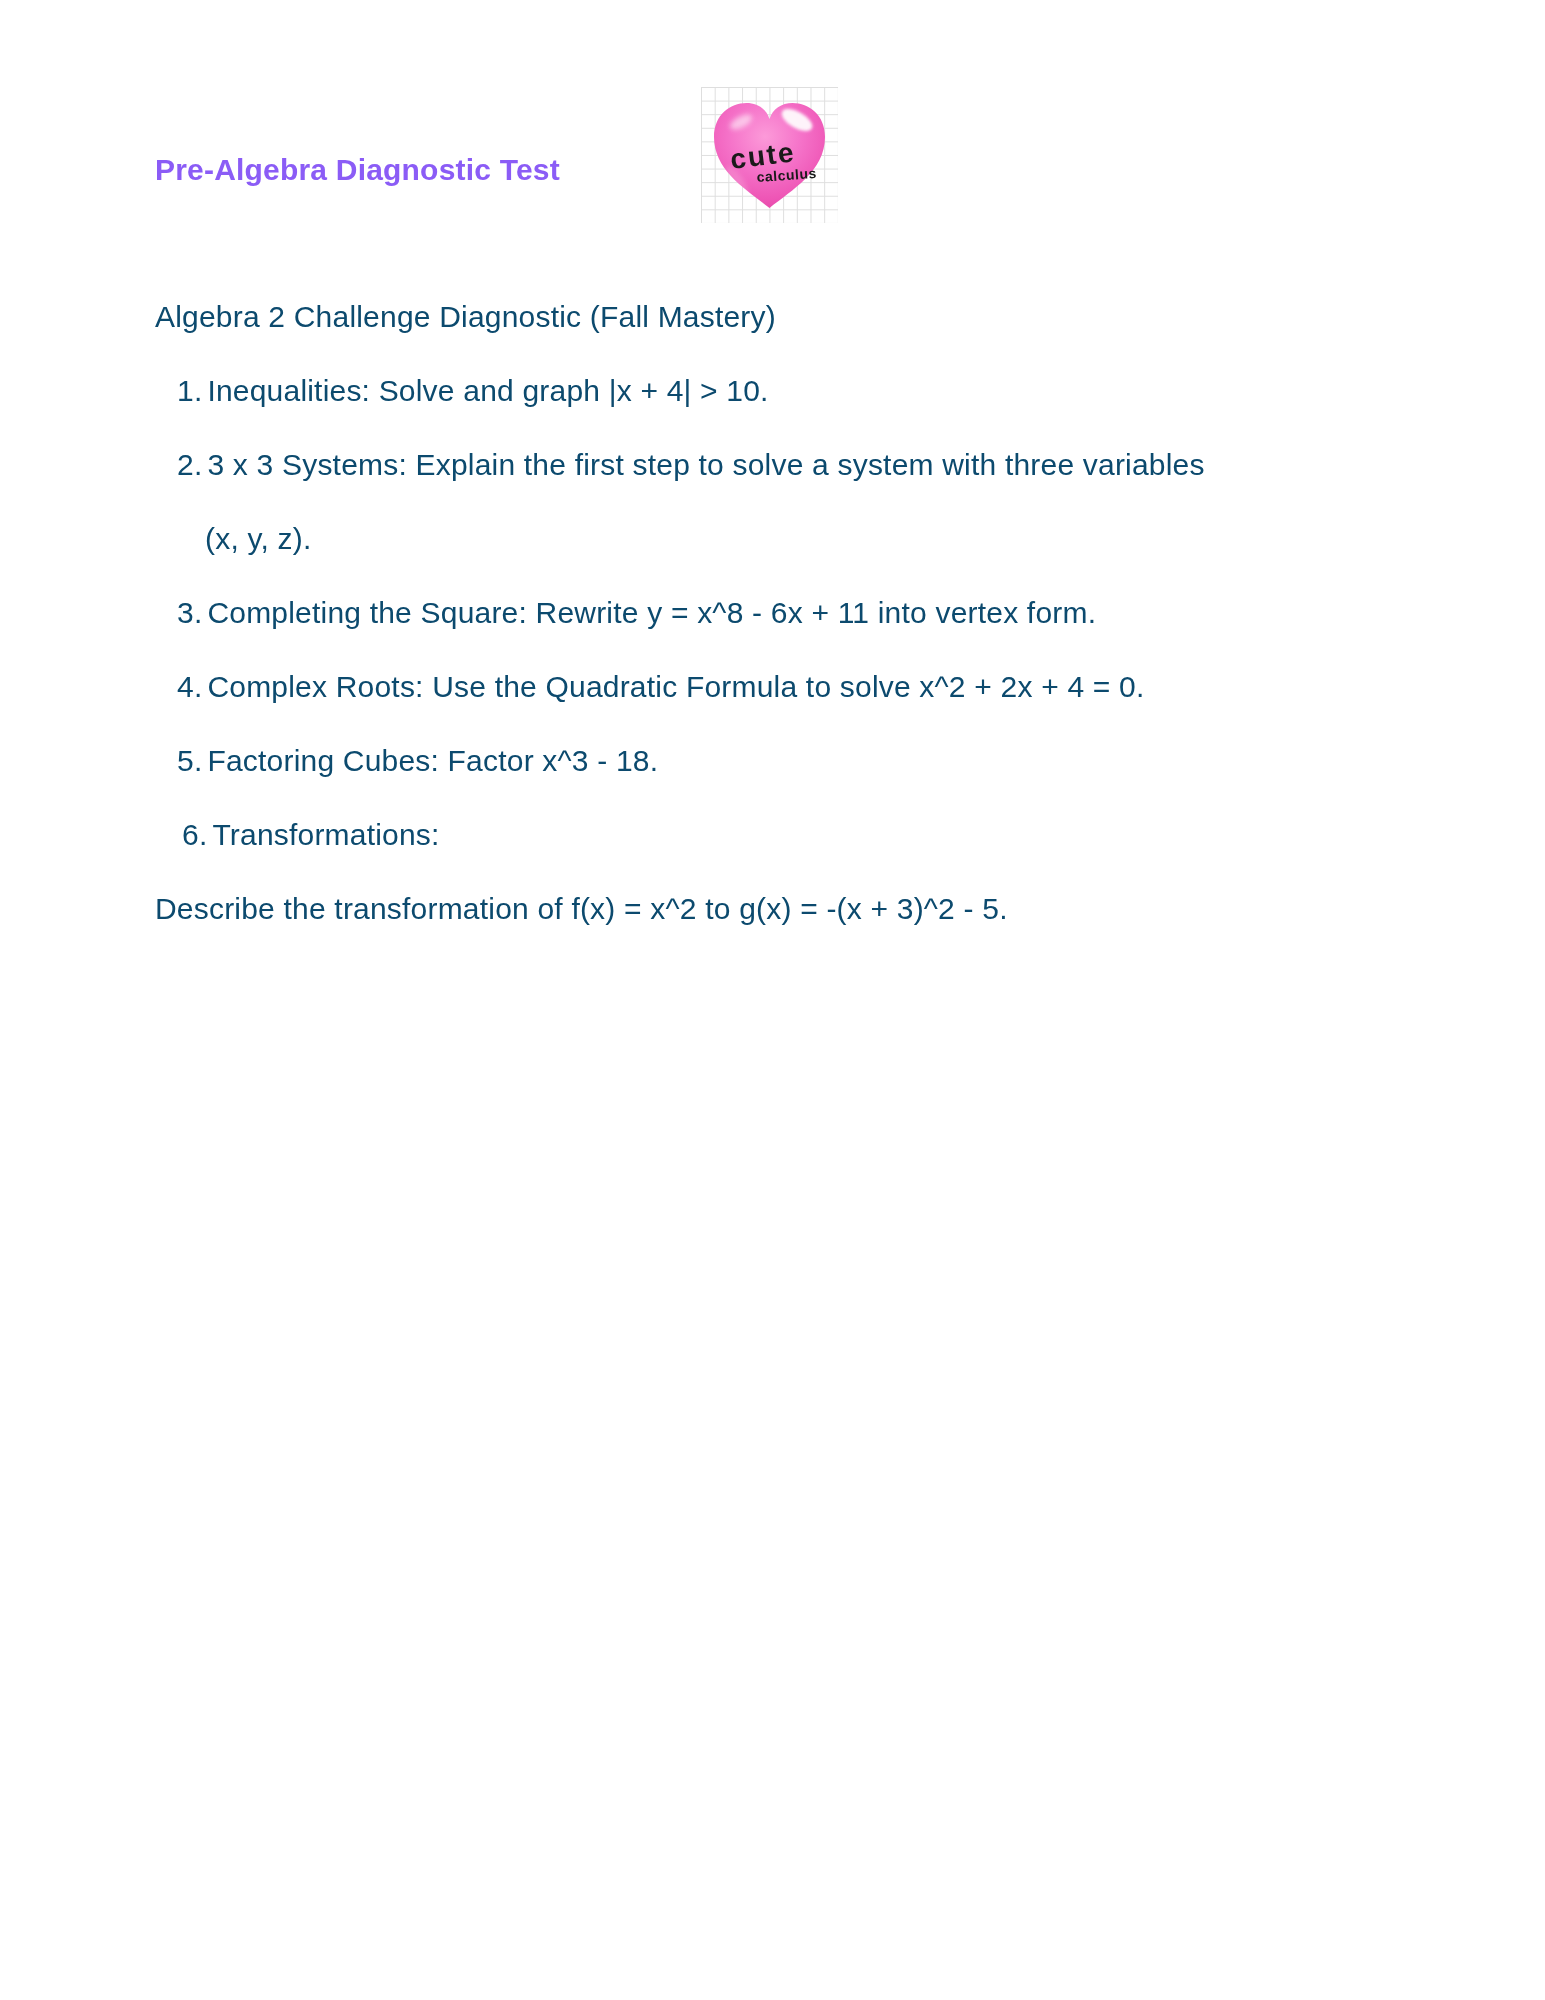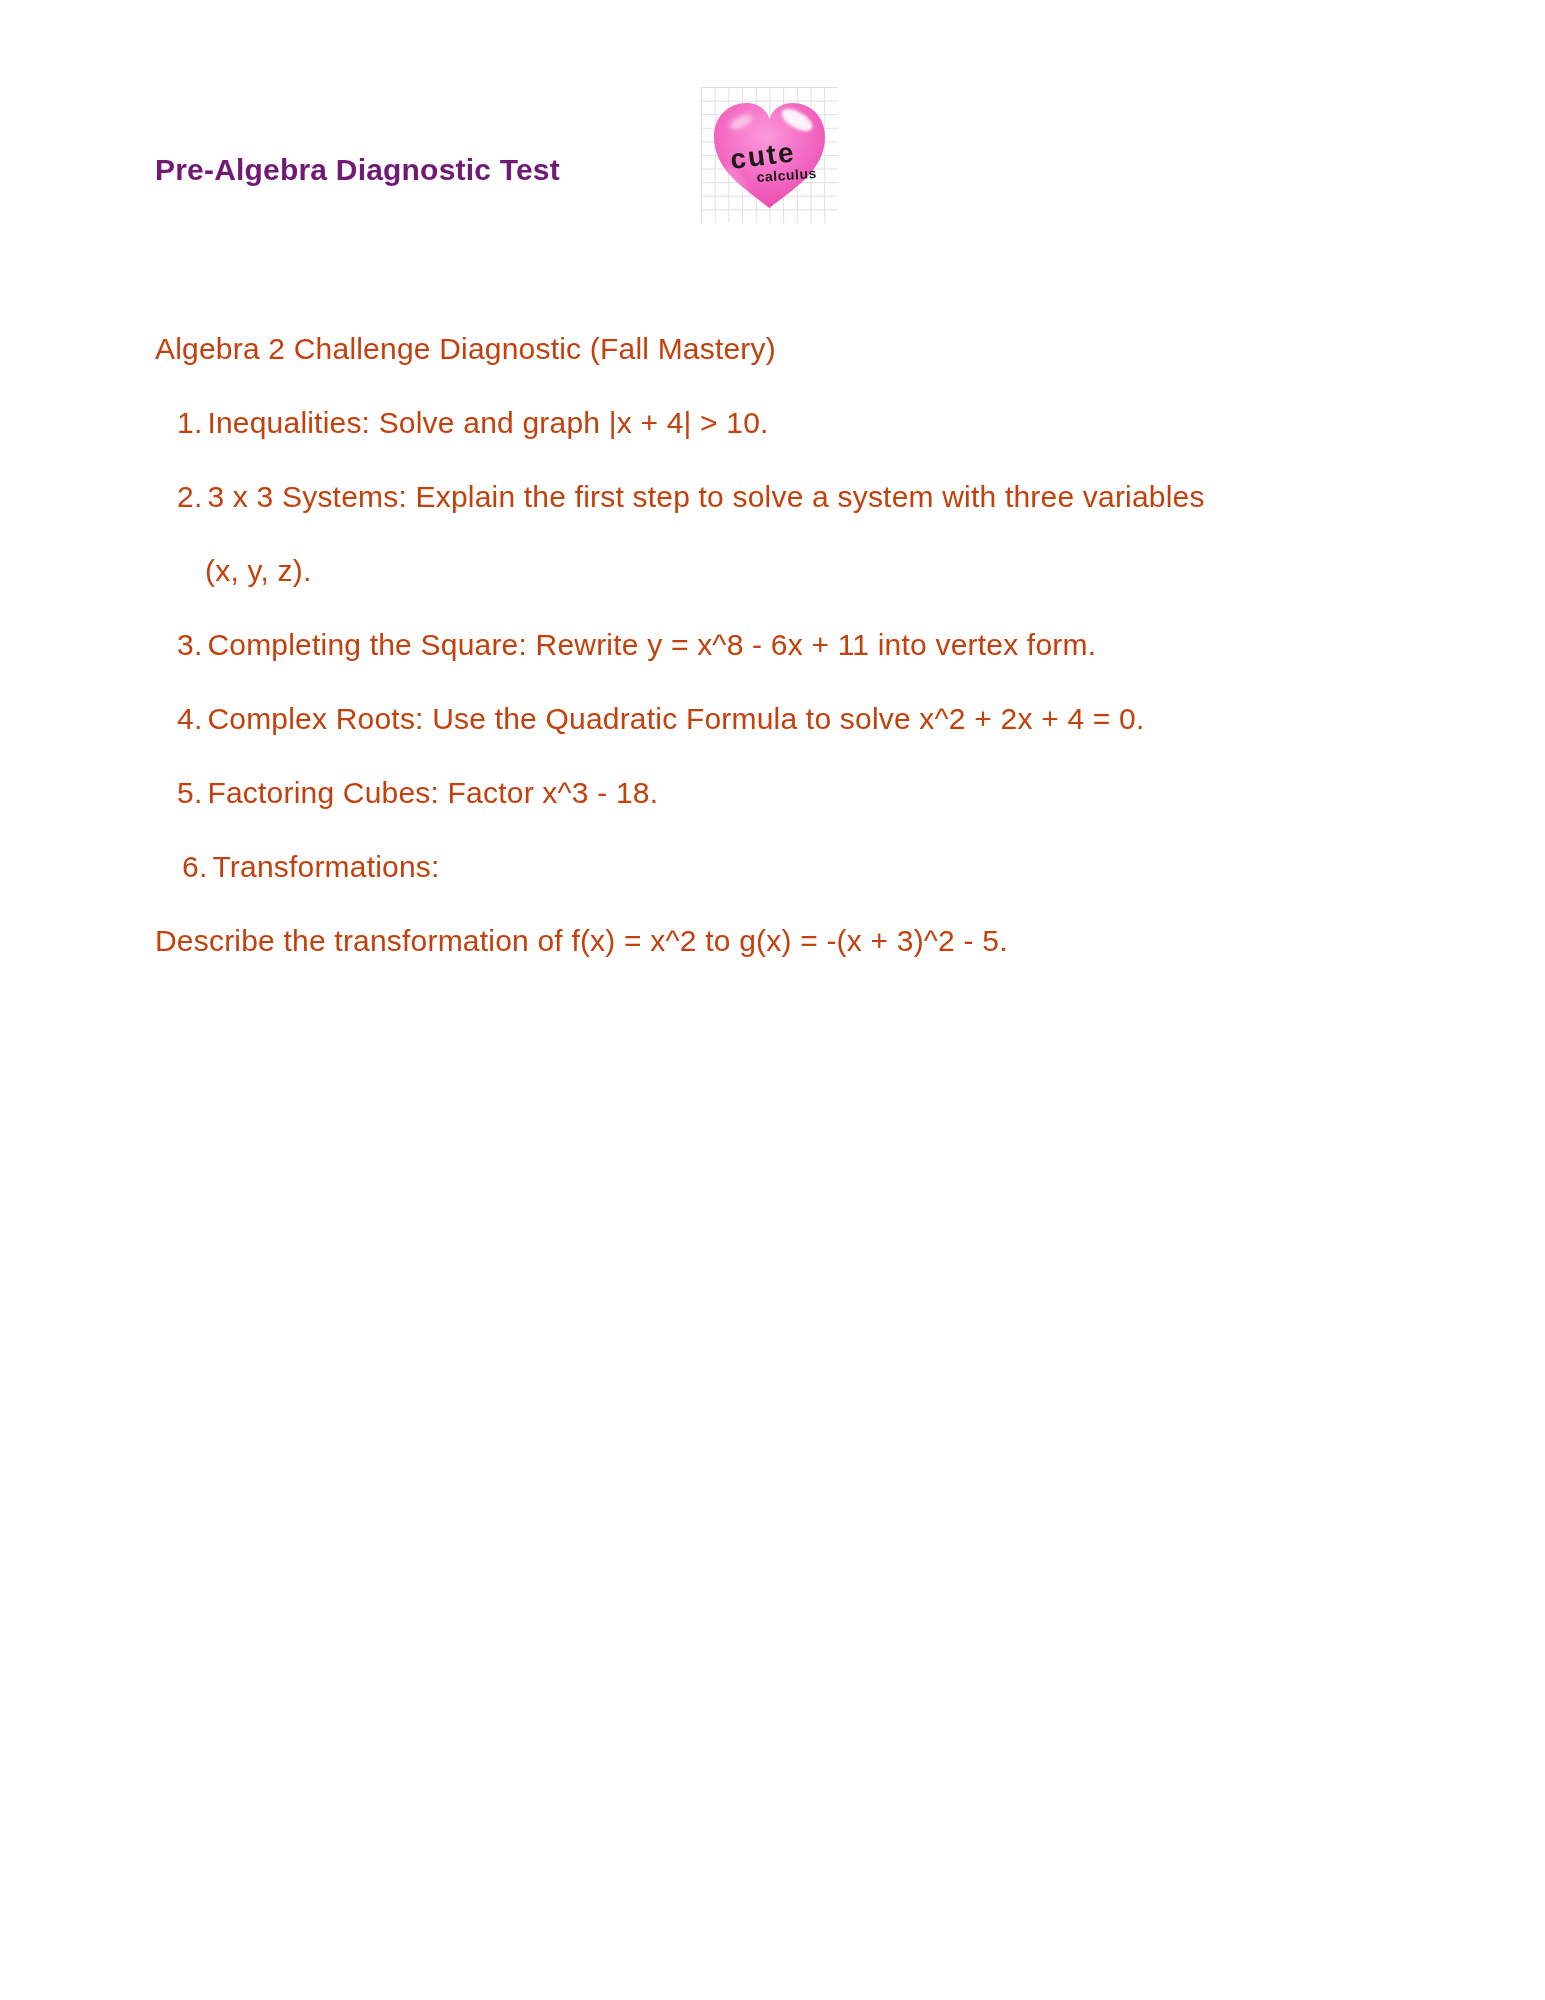--- a/index.html
+++ b/index.html
@@ -14,32 +14,31 @@
     font-family: "Liberation Sans", sans-serif;
     overflow: hidden;
   }
   .doc-title {
     position: absolute;
     left: 155px;
     top: 153px;
     font-size: 30px;
     font-weight: 700;
     letter-spacing: 0.2px;
-    color: #701a75;
+    color: #8b5cf6;
     white-space: pre;
     text-align: right;
   }
   .line {
     position: absolute;
     font-size: 30px;
     font-weight: 400;
     letter-spacing: 0.2px;
-    color: #c2410c;
+    color: #0c4a6e;
     white-space: pre;
-    margin-top: 32px;
   }
   .list-num {
     display: inline-block;
     margin-right: 5px;
   }
   
   .logo-block {
     position: absolute;
     left: 701px;
     top: 87px;

